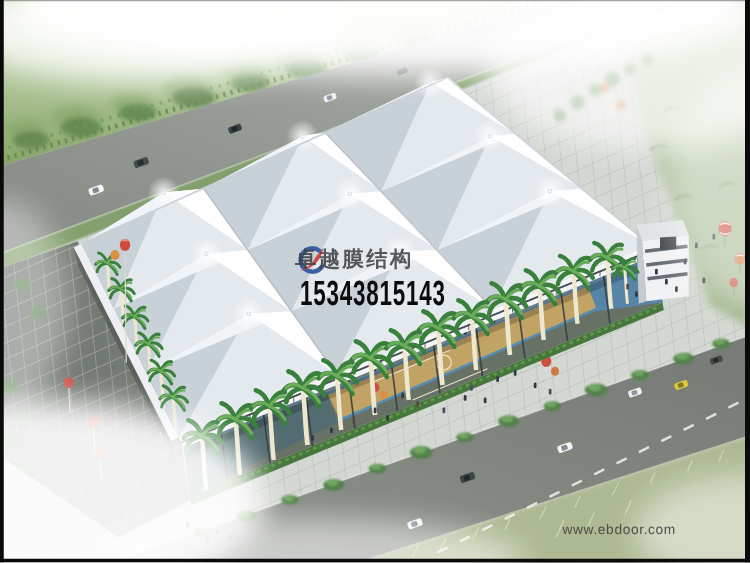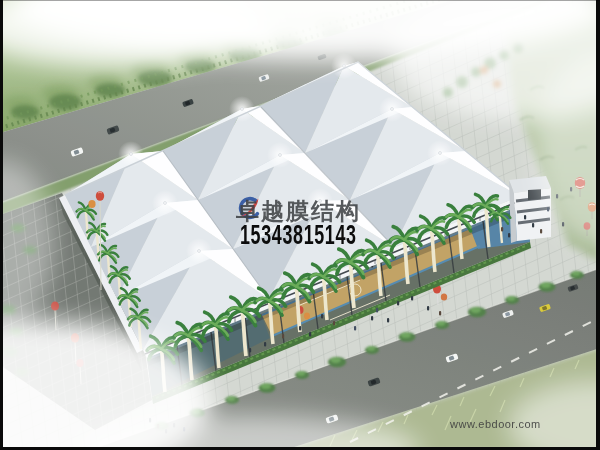--- a/index.html
+++ b/index.html
@@ -1,21 +1,21 @@
 <!DOCTYPE html>
 <html><head>
 <meta charset="utf-8">
 <style>
   html,body{margin:0;padding:0;background:#222;}
   #stage{position:relative;width:600px;height:450px;overflow:hidden;background:#e8ece6;
          font-family:"Liberation Sans",sans-serif;}
   #stage svg{position:absolute;left:0;top:0;}
   .wm{position:absolute;z-index:10;pointer-events:none;}
   .wm-title{left:236px;top:196px;display:flex;align-items:center;gap:8px;}
-  .wm-title .txt{font-size:23px;font-weight:bold;color:#3f4245;letter-spacing:2px;opacity:.88;}
+  .wm-title .txt{font-size:17px;font-weight:bold;color:#3f4245;letter-spacing:2px;opacity:.88;}
   .wm-phone{left:240px;top:219px;font-size:28px;font-weight:bold;color:#0c0c0c;
             transform:scaleX(.64);transform-origin:0 0;white-space:nowrap;letter-spacing:1px;}
   .wm-site{left:450px;top:418px;font-size:11px;color:#404040;opacity:.9;letter-spacing:.5px;}
   .logo{width:25px;height:25px;}
 </style>
 </head>
 <body>
 
 <div id="stage">
 <svg width="600" height="450" viewBox="0 0 600 450">

